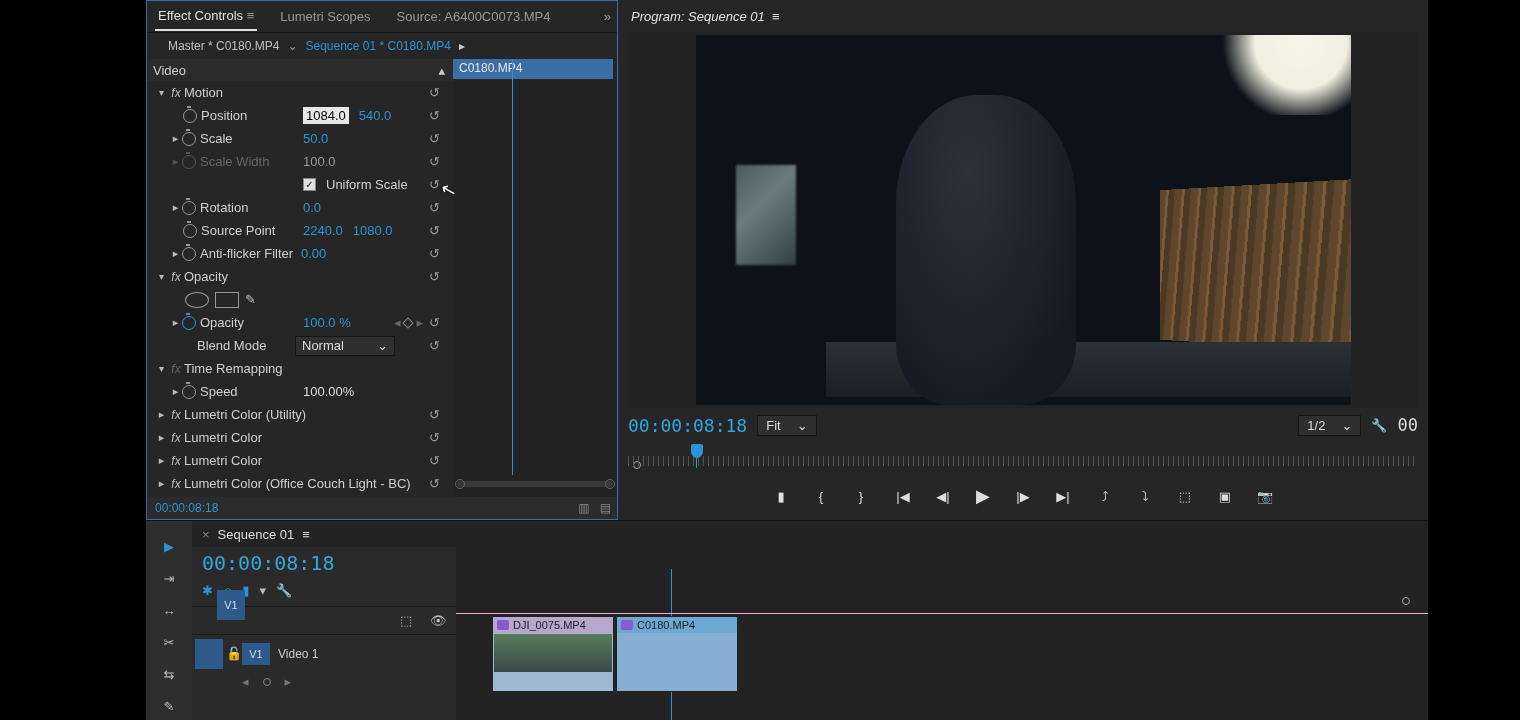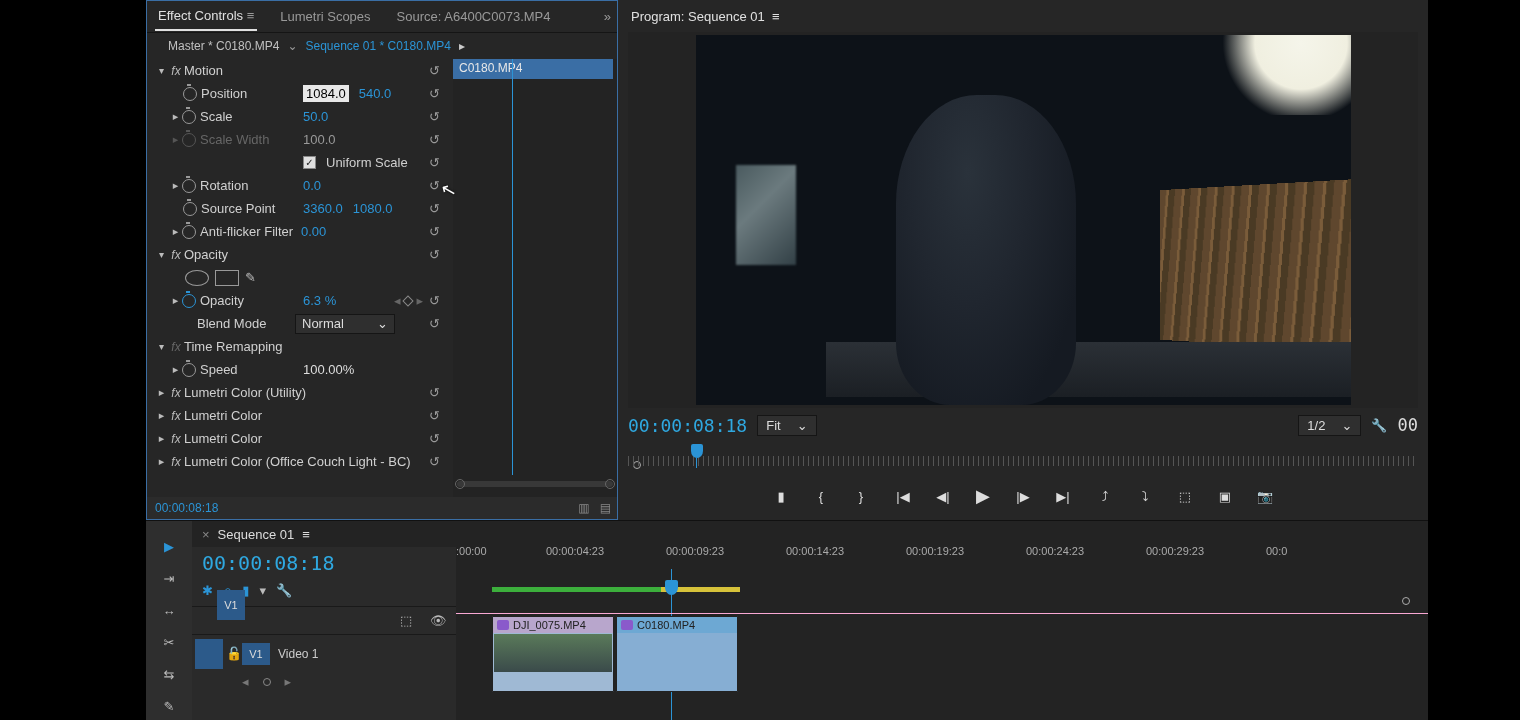--- a/index.html
+++ b/index.html
@@ -52,21 +52,21 @@
 .mask-shapes { display: flex; gap: 6px; margin-left: 30px; }
 .mask-shapes .ms { width: 24px; height: 16px; border: 1px solid #999; }
 .mask-shapes .ms.ellipse { border-radius: 50%; }
 .mask-shapes .pen { width: 18px; height: 16px; color: #bbb; }
 .blend-select { position: absolute; left: 148px; width: 100px; height: 20px; background: #2f2f2f; border: 1px solid #151515; color: #ddd; padding: 1px 6px; display: flex; justify-content: space-between; align-items: center; }
 .effects-footer { height: 22px; background: #2b2b2b; display: flex; align-items: center; padding: 0 8px; color: #2b94d6; font-size: 12px; position: relative; }
 .effects-footer .ricons { position: absolute; right: 6px; display: flex; gap: 10px; color: #888; }
 .cursor { position: absolute; left: 294px; top: 120px; z-index: 50; font-size: 18px; color: #fff; text-shadow: 0 0 3px #000; transform: rotate(-15deg); }
 
 .program-panel { flex: 1; background: #262626; display: flex; flex-direction: column; padding: 0 10px 6px 10px; }
-.prog-tabs { height: 32px; display: flex; align-items: center; gap: 10px; }
+.prog-tabs { height: 32px; display: flex; align-items: center; gap: 10px; font-style: italic; }
 .prog-viewer { flex: 1; display: flex; align-items: center; justify-content: center; background: #232323; }
 .video-frame { width: 655px; height: 370px; position: relative; overflow: hidden; background: #0d1218; }
 .vf-window { position: absolute; left: 40px; top: 130px; width: 60px; height: 100px; background: linear-gradient(135deg, #4a5a5f, #6b7a7e 40%, #324046); filter: blur(1px); }
 .vf-light { position: absolute; right: -40px; top: -40px; width: 180px; height: 120px; background: radial-gradient(circle at 50% 40%, #f5f5ea 0%, #f0efe0 40%, rgba(30,35,40,0) 68%); }
 .vf-person { position: absolute; left: 200px; top: 60px; width: 180px; height: 310px; background: radial-gradient(ellipse at 40% 25%, #2a323b 0%, #20262f 40%, #151a22 80%); border-radius: 45% 45% 30% 30% / 35% 35% 20% 20%; }
 .vf-wood { position: absolute; right: 0; top: 150px; width: 200px; height: 160px; background: repeating-linear-gradient(95deg, #5f472e 0, #5f472e 8px, #7a5c3a 8px, #7a5c3a 11px, #4a3a24 11px, #4a3a24 18px); transform: perspective(300px) rotateY(-12deg); }
 .vf-table { position: absolute; bottom: 8px; left: 130px; right: 0; height: 55px; background: linear-gradient(#2b3036, #1b1f24); }
 .prog-ctrl { display: flex; align-items: center; gap: 10px; height: 34px; }
 .prog-tc { color: #2fa8e0; font-size: 18px; font-family: monospace; }
 .prog-dd { background: #2f2f2f; border: 1px solid #151515; padding: 2px 8px; display: flex; gap: 16px; color: #ddd; align-items: center; }
@@ -131,20 +131,24 @@
         <span class="double-chevron">»</span>
       </div>
       <div class="clip-header">
         <span class="master-name">Master * C0180.MP4</span>
         <span class="chev">⌄</span>
         <span class="seq-name">Sequence 01 * C0180.MP4</span>
         <span class="chev" style="color:#ccc">▸</span>
       </div>
       <div class="effects-body">
         <div class="effects-left">
+          <div class="video-row">
+            <span>Video</span>
+            <span class="collapse-caret">▴</span>
+          </div>
 
           <div class="prop-row">
             <span class="twisty down">▾</span>
             <span class="fx-badge">fx</span>
             <span class="prop-label">Motion</span>
             <span class="reset-btn">↺</span>
           </div>
           <div class="prop-row" style="padding-left:36px">
             <span class="stopwatch"></span>
             <span class="prop-label">Position</span>
@@ -185,21 +189,21 @@
             <span class="prop-label">Rotation</span>
             <span class="val-area">
                 <span class="val-link">0.0</span>
               </span>
             <span class="reset-btn">↺</span>
           </div>
           <div class="prop-row" style="padding-left:36px">
             <span class="stopwatch"></span>
             <span class="prop-label">Source Point</span>
             <span class="val-area">
-              <span class="val-link">3360.0</span>
+              <span class="val-link">2240.0</span>
               <span class="val-link">1080.0</span>
             </span>
             <span class="reset-btn">↺</span>
           </div>
           <div class="prop-row" style="padding-left:22px">
             <span class="twisty">▸</span>
             <span class="stopwatch"></span>
             <span class="prop-label">Anti-flicker Filter</span>
             <span class="val-area" style="left:146px">
                 <span class="val-link">0.00</span>
@@ -218,21 +222,21 @@
               <span class="ms ellipse"></span>
               <span class="ms"></span>
               <span class="pen">✎</span>
             </span>
           </div>
           <div class="prop-row" style="padding-left:22px">
             <span class="twisty">▸</span>
             <span class="stopwatch on"></span>
             <span class="prop-label">Opacity</span>
             <span class="val-area">
-                <span class="val-link">6.3 %</span>
+                <span class="val-link">100.0 %</span>
               </span>
             <span class="kf-nav">
                 <span>◂</span>
                 <span class="diamond"></span>
                 <span>▸</span>
               </span>
             <span class="reset-btn">↺</span>
           </div>
           <div class="prop-row" style="padding-left:50px">
             <span class="prop-label">Blend Mode</span>
@@ -395,32 +399,20 @@
         </div>
         <div class="kf-row">
           <span>◂</span>
           <span class="dia"></span>
           <span>▸</span>
         </div>
       </div>
       <div style="position:absolute;left:71px;bottom:100px;color:#ddd;font-size:11px;background:#2c5a8a;width:28px;height:30px;display:flex;align-items:center;justify-content:center">V1</div>
     </div>
     <div class="tl-main">
-      <div class="tl-ruler">
-        <span class="tick" style="left:0">:00:00</span>
-        <span class="tick" style="left:90px">00:00:04:23</span>
-        <span class="tick" style="left:210px">00:00:09:23</span>
-        <span class="tick" style="left:330px">00:00:14:23</span>
-        <span class="tick" style="left:450px">00:00:19:23</span>
-        <span class="tick" style="left:570px">00:00:24:23</span>
-        <span class="tick" style="left:690px">00:00:29:23</span>
-        <span class="tick" style="left:810px">00:0</span>
-        <div class="tl-playrange"></div>
-        <div class="tl-playhead"></div>
-      </div>
       <div class="tl-playhead-line"></div>
       <div class="tl-clips">
         <div class="clip c1">
           <div class="clip-hdr">
               <span class="fx-dot"></span>
               <span>DJI_0075.MP4</span>
             </div>
           <div class="thumb"></div>
         </div>
         <div class="clip c2">

